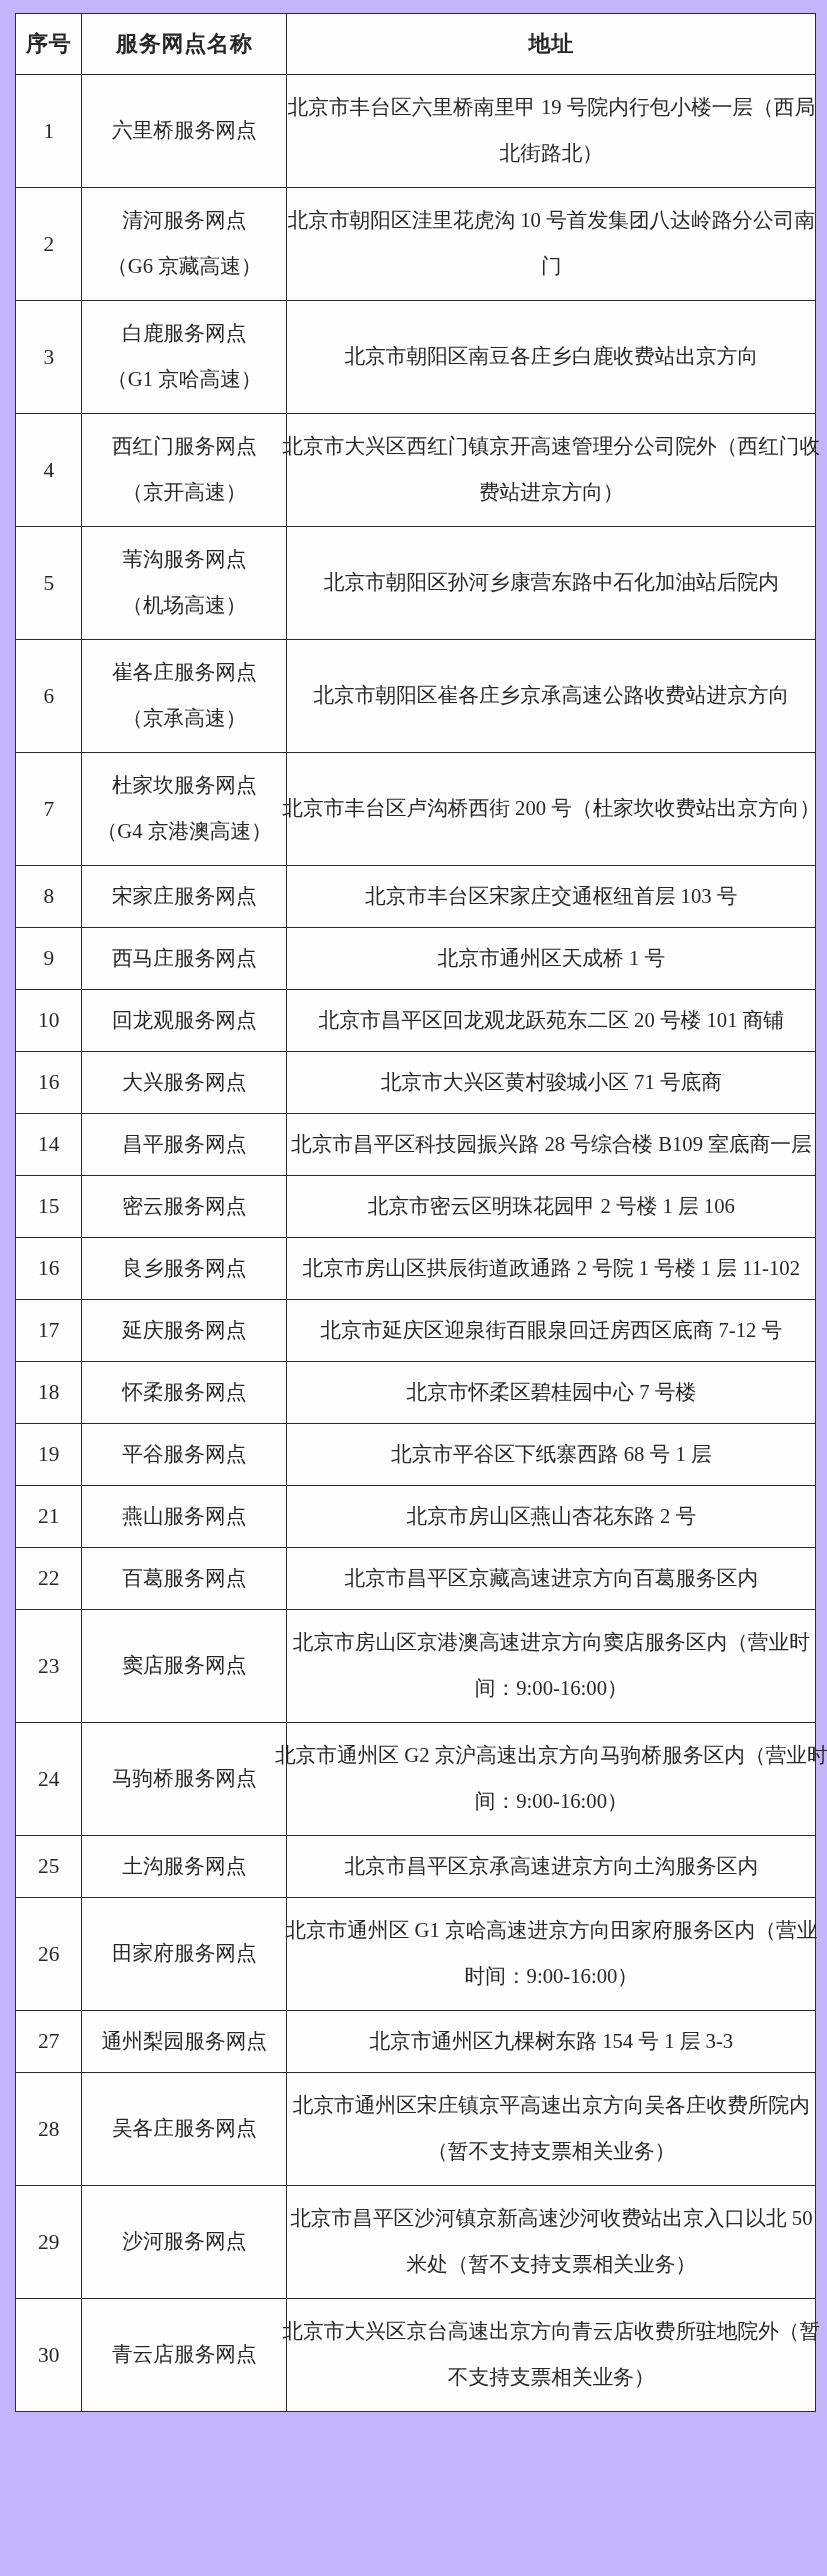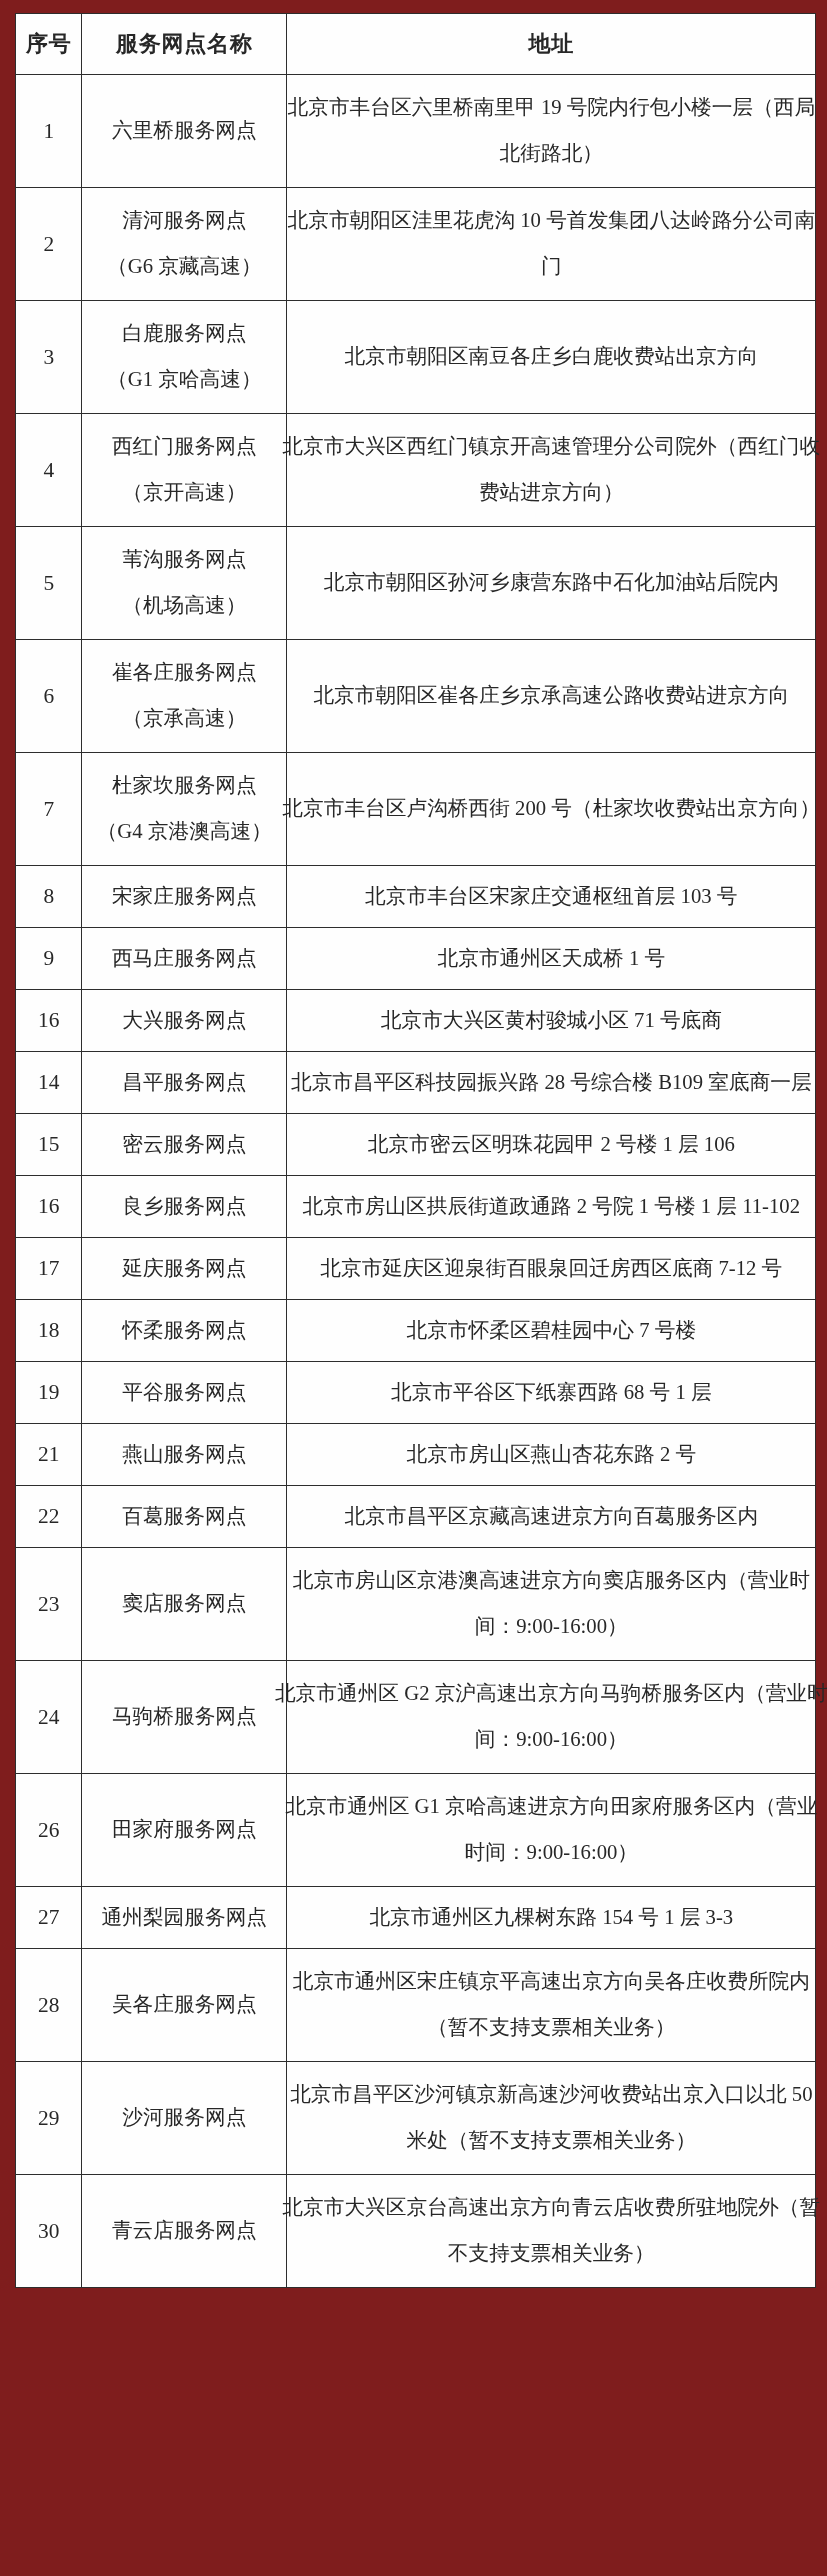--- a/index.html
+++ b/index.html
@@ -4,21 +4,21 @@
 <style>
   html, body {
     margin: 0;
     padding: 0;
     background: #ffffff;
   }
   .page {
     position: relative;
     width: 827px;
     height: 2576px;
-    background: #7f1d1d;
+    background: #c4b5fd;
     font-family: "Liberation Serif", "DejaVu Serif", serif;
     color: #272727;
   }
   table.np-table {
     position: absolute;
     left: 15.3px;
     top: 13px;
     width: 800px;
     border-collapse: collapse;
     table-layout: fixed;
@@ -237,20 +237,37 @@
           </td>
     <td class="addr-cell">
             <div class="cell">
               <div class="line">北京市通州区天成桥 1 号</div>
             </div>
           </td>
   </tr>
         <tr class="short">
     <td class="num-cell">
             <div class="cell">
+              <div class="line">10</div>
+            </div>
+          </td>
+    <td class="name-cell">
+            <div class="cell">
+              <div class="line">回龙观服务网点</div>
+            </div>
+          </td>
+    <td class="addr-cell">
+            <div class="cell">
+              <div class="line">北京市昌平区回龙观龙跃苑东二区 20 号楼 101 商铺</div>
+            </div>
+          </td>
+  </tr>
+        <tr class="short">
+    <td class="num-cell">
+            <div class="cell">
               <div class="line">16</div>
             </div>
           </td>
     <td class="name-cell">
             <div class="cell">
               <div class="line">大兴服务网点</div>
             </div>
           </td>
     <td class="addr-cell">
             <div class="cell">
@@ -420,20 +437,37 @@
           </td>
     <td class="name-cell">
             <div class="cell">
               <div class="line">马驹桥服务网点</div>
             </div>
           </td>
     <td class="addr-cell">
             <div class="cell">
               <div class="line">北京市通州区 G2 京沪高速出京方向马驹桥服务区内（营业时</div>
               <div class="line">间：9:00-16:00）</div>
+            </div>
+          </td>
+  </tr>
+        <tr class="short">
+    <td class="num-cell">
+            <div class="cell">
+              <div class="line">25</div>
+            </div>
+          </td>
+    <td class="name-cell">
+            <div class="cell">
+              <div class="line">土沟服务网点</div>
+            </div>
+          </td>
+    <td class="addr-cell">
+            <div class="cell">
+              <div class="line">北京市昌平区京承高速进京方向土沟服务区内</div>
             </div>
           </td>
   </tr>
         <tr class="tall">
     <td class="num-cell">
             <div class="cell">
               <div class="line">26</div>
             </div>
           </td>
     <td class="name-cell">

